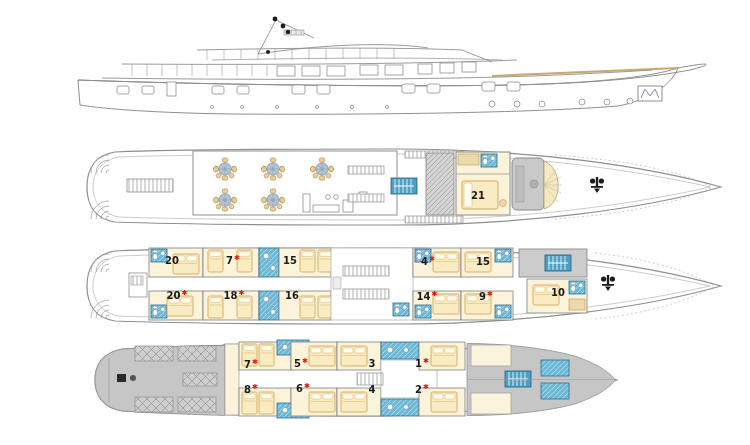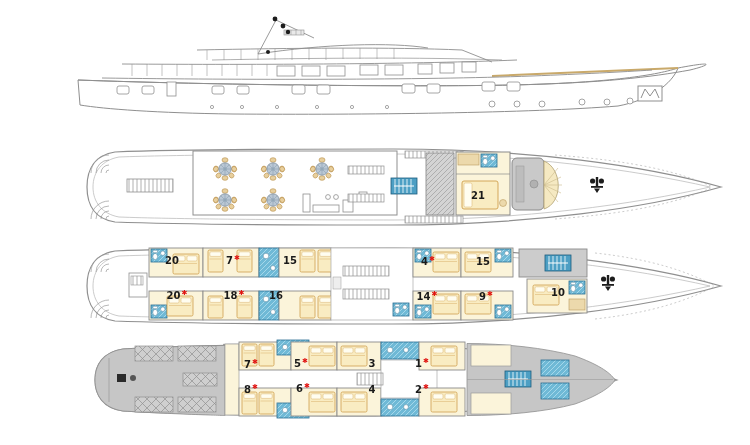--- a/index.html
+++ b/index.html
@@ -441,21 +441,21 @@
       <span>10</span>
     </div>
   <div class="clabel" style="left:177px;top:296px">
       <span>20</span>
       <span class="star">✱</span>
     </div>
   <div class="clabel" style="left:234px;top:296px">
       <span>18</span>
       <span class="star">✱</span>
     </div>
-  <div class="clabel" style="left:276px;top:296px">
+  <div class="clabel" style="left:292px;top:296px">
       <span>16</span>
     </div>
   <div class="clabel" style="left:427px;top:297px">
       <span>14</span>
       <span class="star">✱</span>
     </div>
   <div class="clabel" style="left:486px;top:297px">
       <span>9</span>
       <span class="star">✱</span>
     </div>

